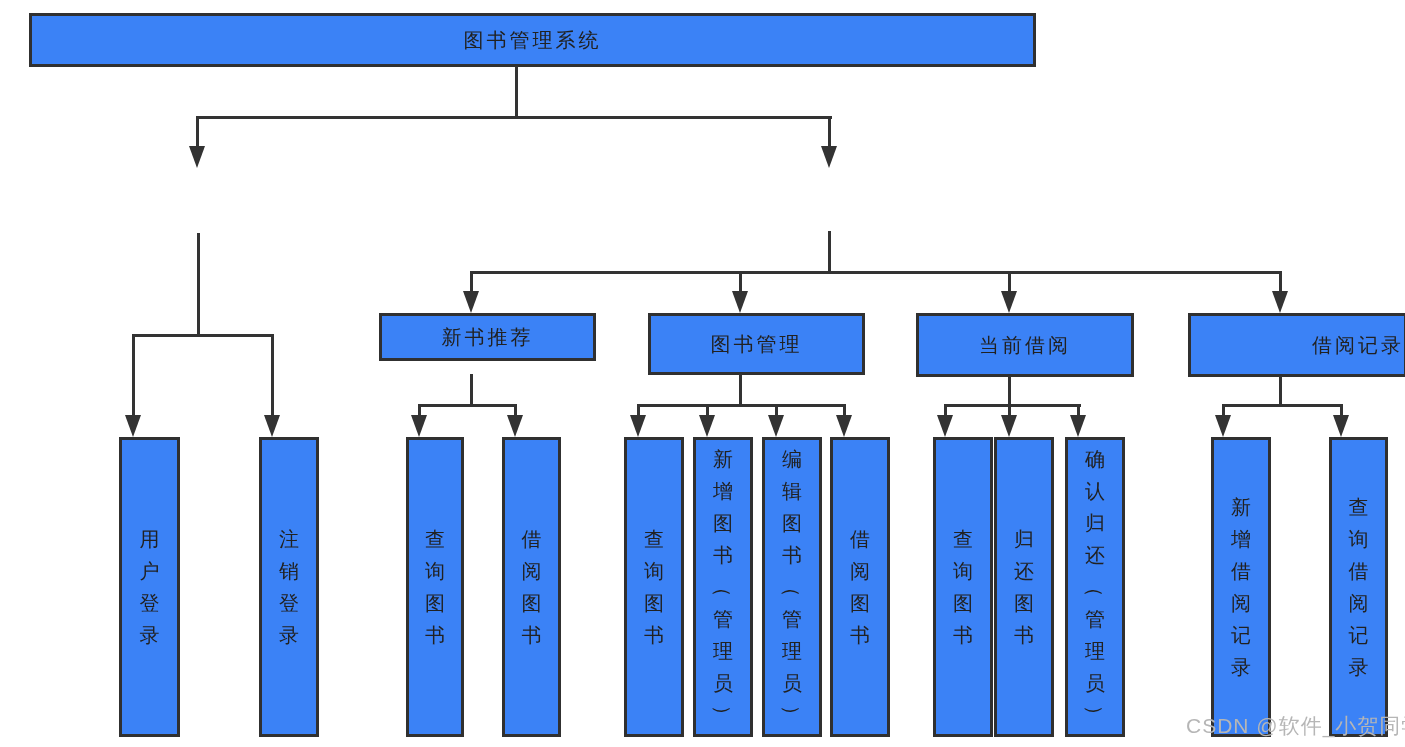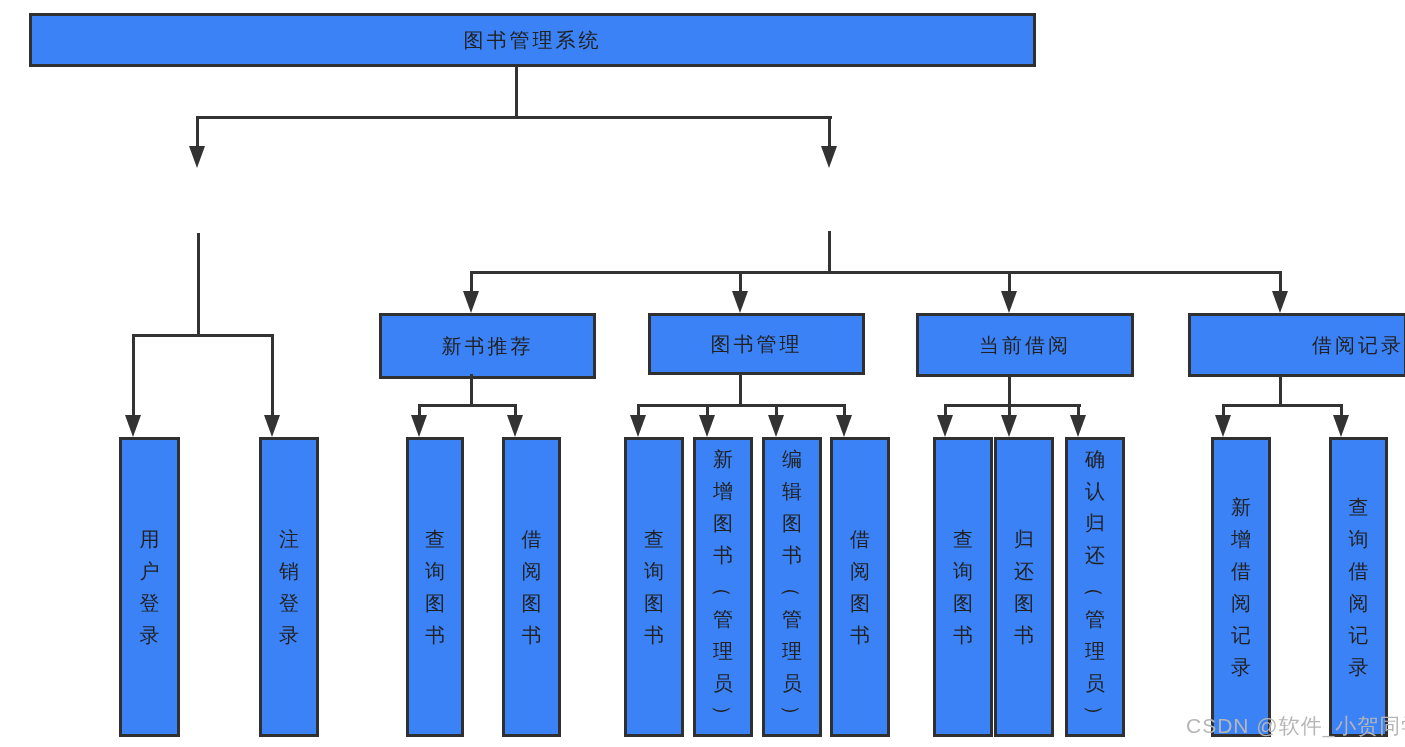--- a/index.html
+++ b/index.html
@@ -86,21 +86,21 @@
   <div class="hline" style="left:470px; top:271px; width:812px;"></div>
   <div class="vline" style="left:470px; top:271px; height:22px;"></div>
   <div class="arrow" style="left:463px; top:291px;"></div>
   <div class="vline" style="left:739px; top:271px; height:22px;"></div>
   <div class="arrow" style="left:732px; top:291px;"></div>
   <div class="vline" style="left:1008px; top:271px; height:22px;"></div>
   <div class="arrow" style="left:1001px; top:291px;"></div>
   <div class="vline" style="left:1279px; top:271px; height:22px;"></div>
   <div class="arrow" style="left:1272px; top:291px;"></div>
 
-  <div class="box" style="left:363px; top:313px; width:217px; height:66px;">
+  <div class="box" style="left:363px; top:313px; width:217px; height:48px;">
     <span class="hlabel">新书推荐</span>
   </div>
   <div class="box" style="left:632px; top:313px; width:217px; height:62px;">
     <span class="hlabel">图书管理</span>
   </div>
   <div class="box" style="left:900px; top:313px; width:218px; height:64px;">
     <span class="hlabel">当前借阅</span>
   </div>
   <div class="box" style="left:1172px; top:313px; width:219px; height:64px;justify-content:flex-end;">
     <span class="hlabel">借阅记录</span>

